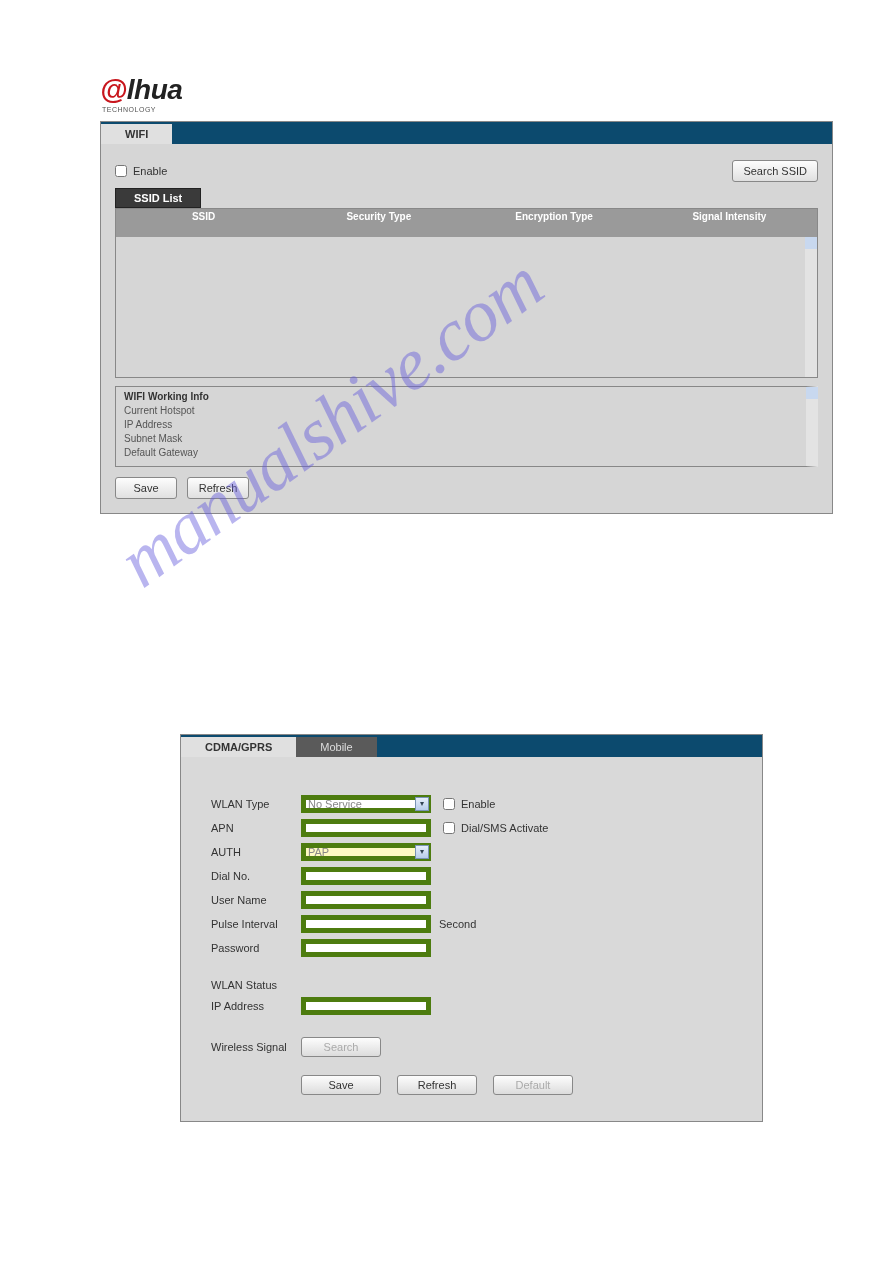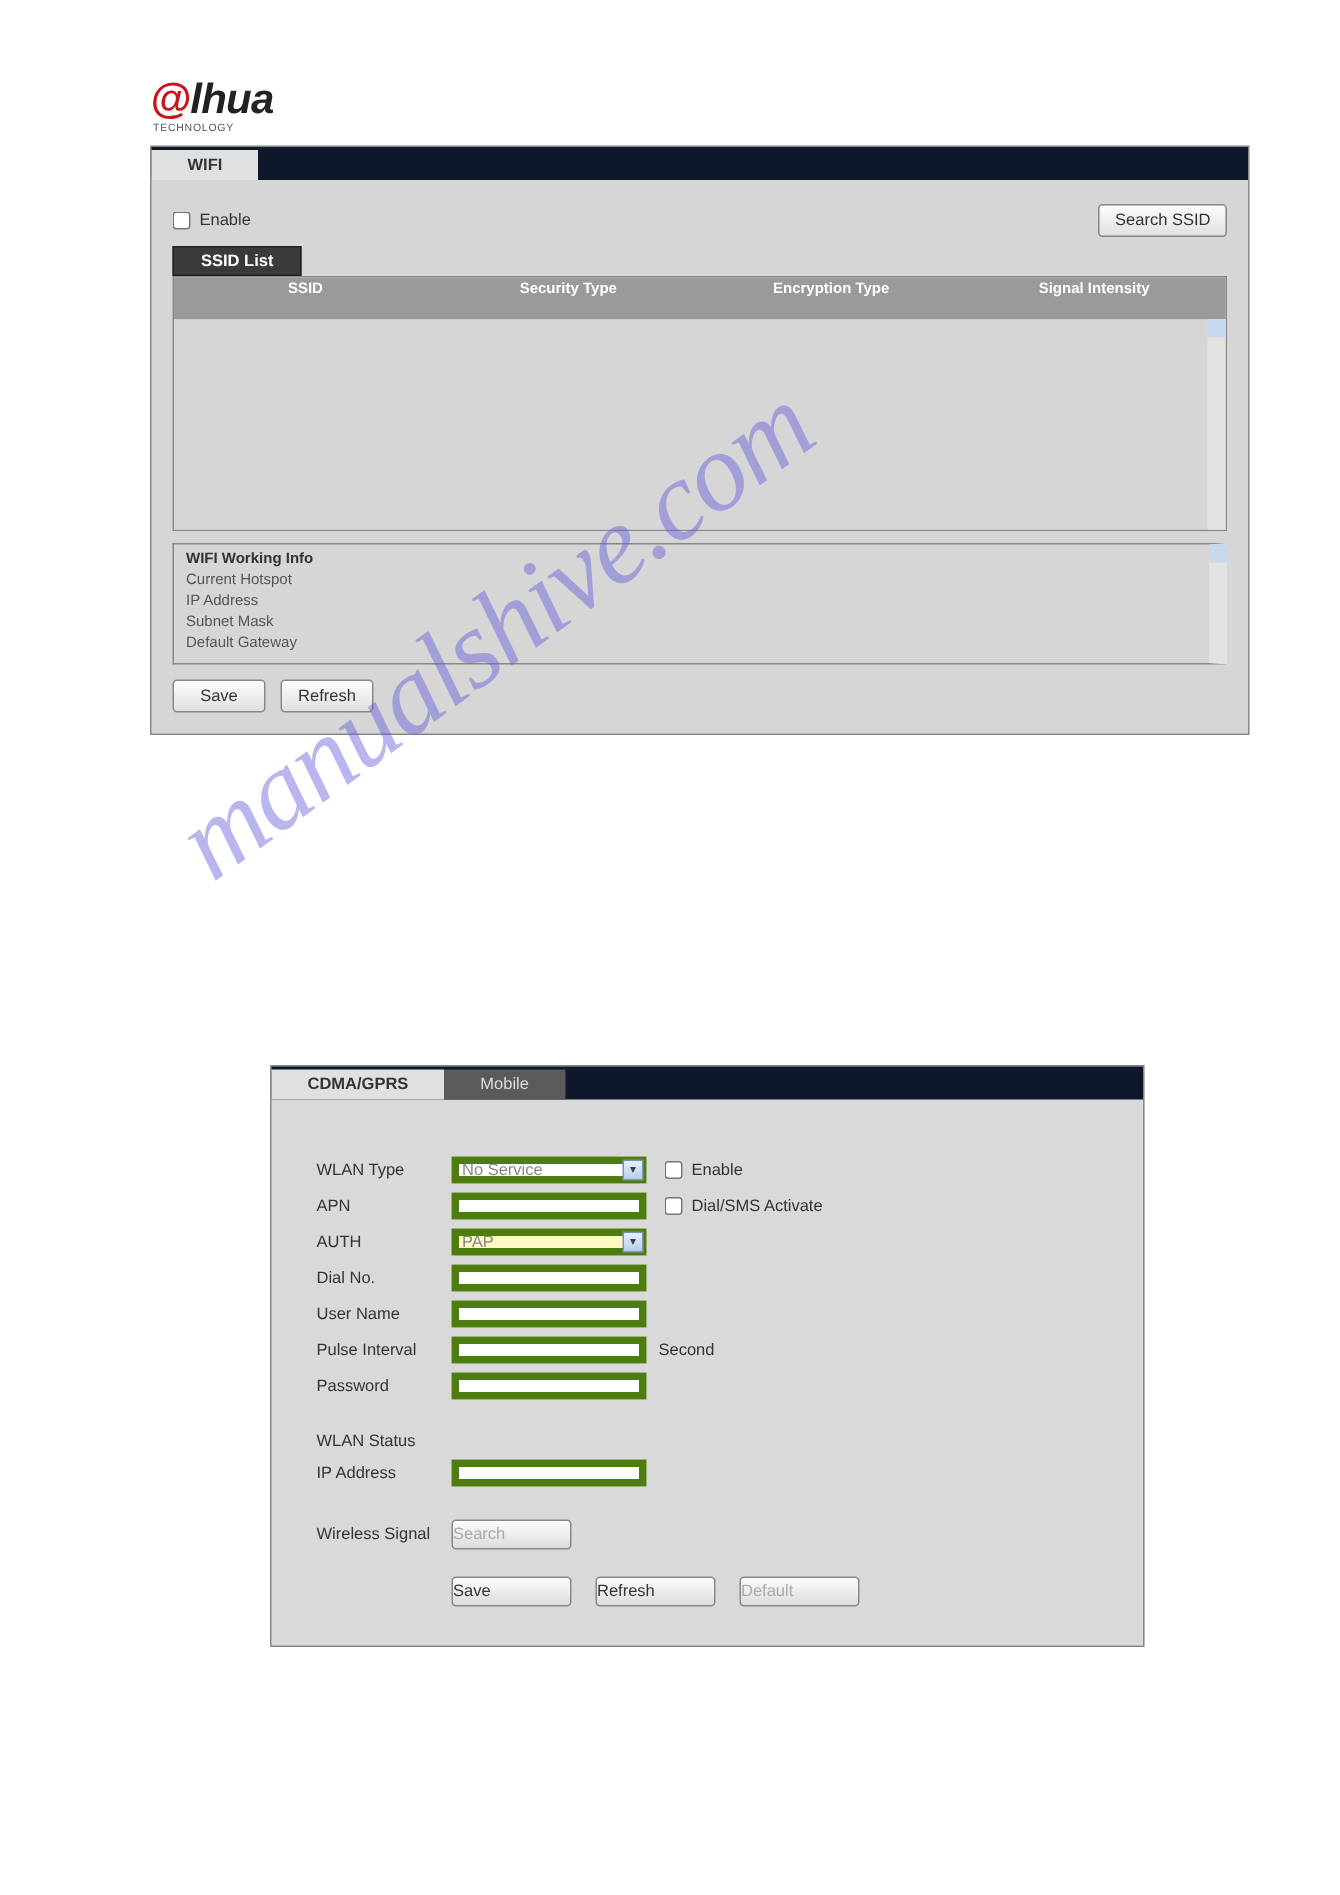--- a/index.html
+++ b/index.html
@@ -13,33 +13,34 @@
 
   
   .logo {
     margin-left: 60px;
     margin-bottom: 8px;
   }
   .logo-text {
     font-size: 28px;
     font-weight: bold;
     letter-spacing: -0.5px;
+    margin-top: 24px;
   }
   .logo-at { color: #c8161d; font-style: italic; font-weight: bold; }
   .logo-hua { color: #222; font-style: italic; font-weight: bold; }
   .logo-sub { font-size: 7px; color: #555; letter-spacing: 0.5px; margin-left: 2px; }
 
   
   .panel {
     border: 1px solid #888;
     margin: 0 20px 0 60px;
     background: #d6d6d6;
   }
   .panel-tabbar {
-    background: #0f172a;
+    background: #0c4a6e;
     height: 22px;
     display: flex;
     align-items: flex-end;
   }
   .tab {
     height: 20px;
     padding: 0 24px;
     font-size: 11px;
     line-height: 20px;
     text-align: center;
@@ -169,21 +170,21 @@
   .gap { height: 16px; }
   .btn-row2 { margin-left: 90px; display: flex; gap: 16px; margin-top: 18px; }
   .btn2 {
     font-size: 11px;
     padding: 3px 0;
     width: 80px;
     border: 1px solid #888;
     background: linear-gradient(#fdfdfd,#dcdcdc);
     border-radius: 3px;
     cursor: pointer;
-    text-align:left;
+    text-align:center;
     color:#333;
   }
   .btn2.disabled { color:#aaa; }
 
   
   .watermark {
     position: absolute;
     top: 380px;
     left: 80px;
     font-size: 74px;

